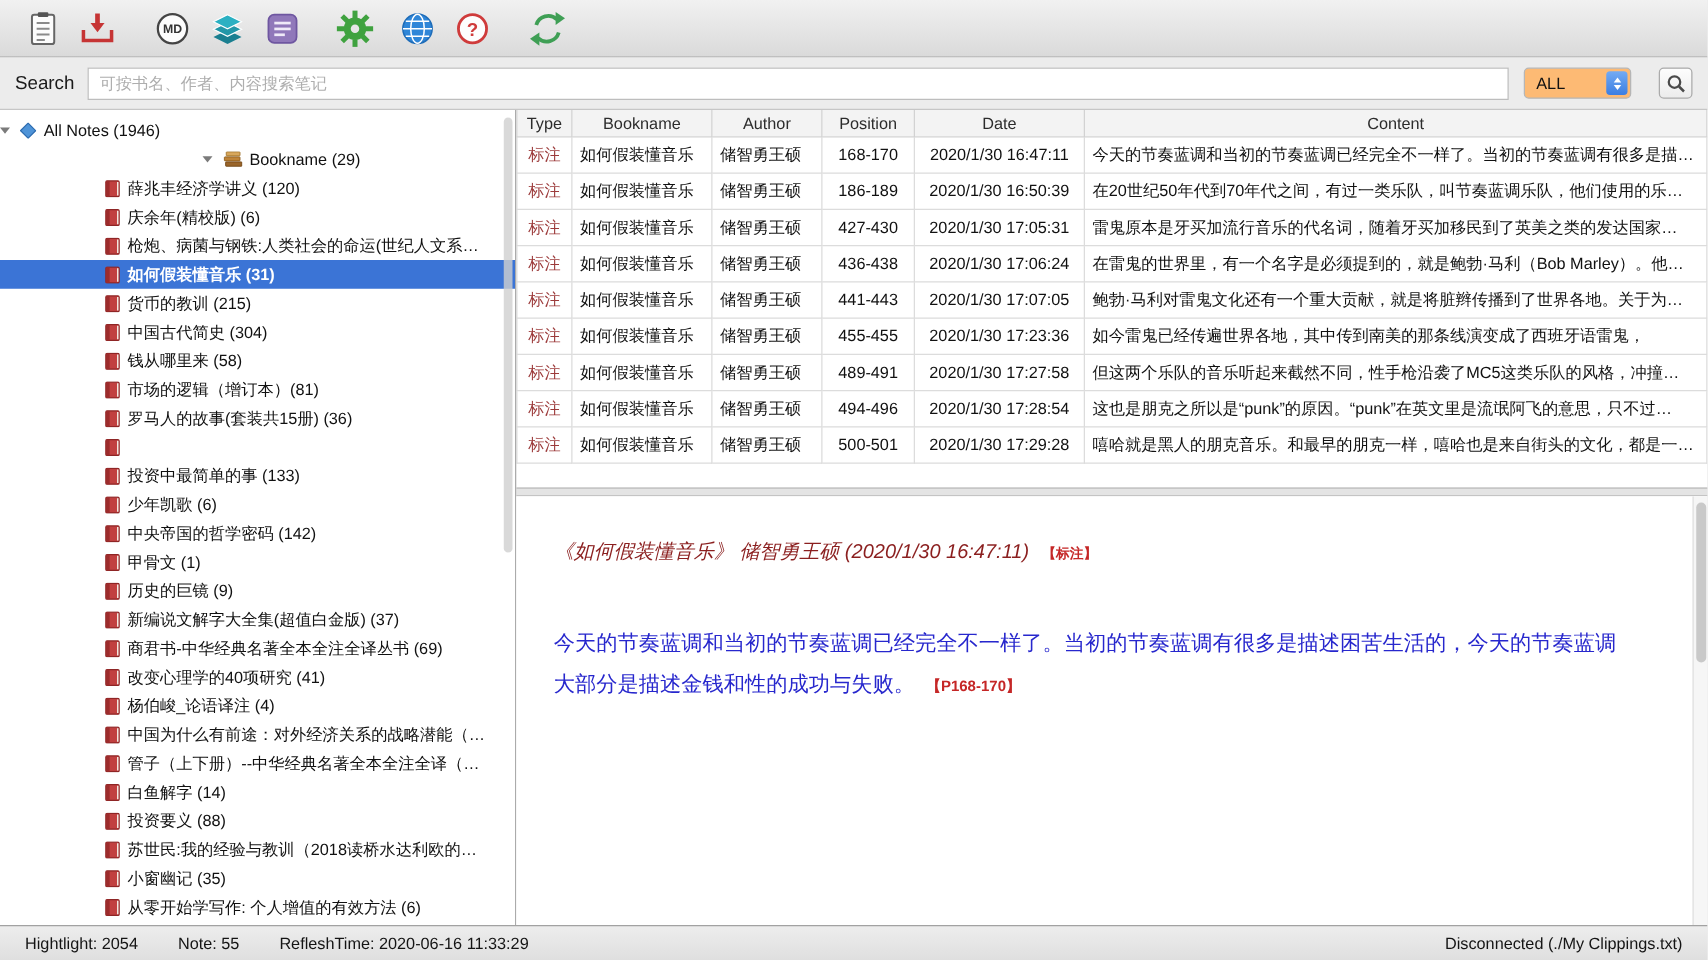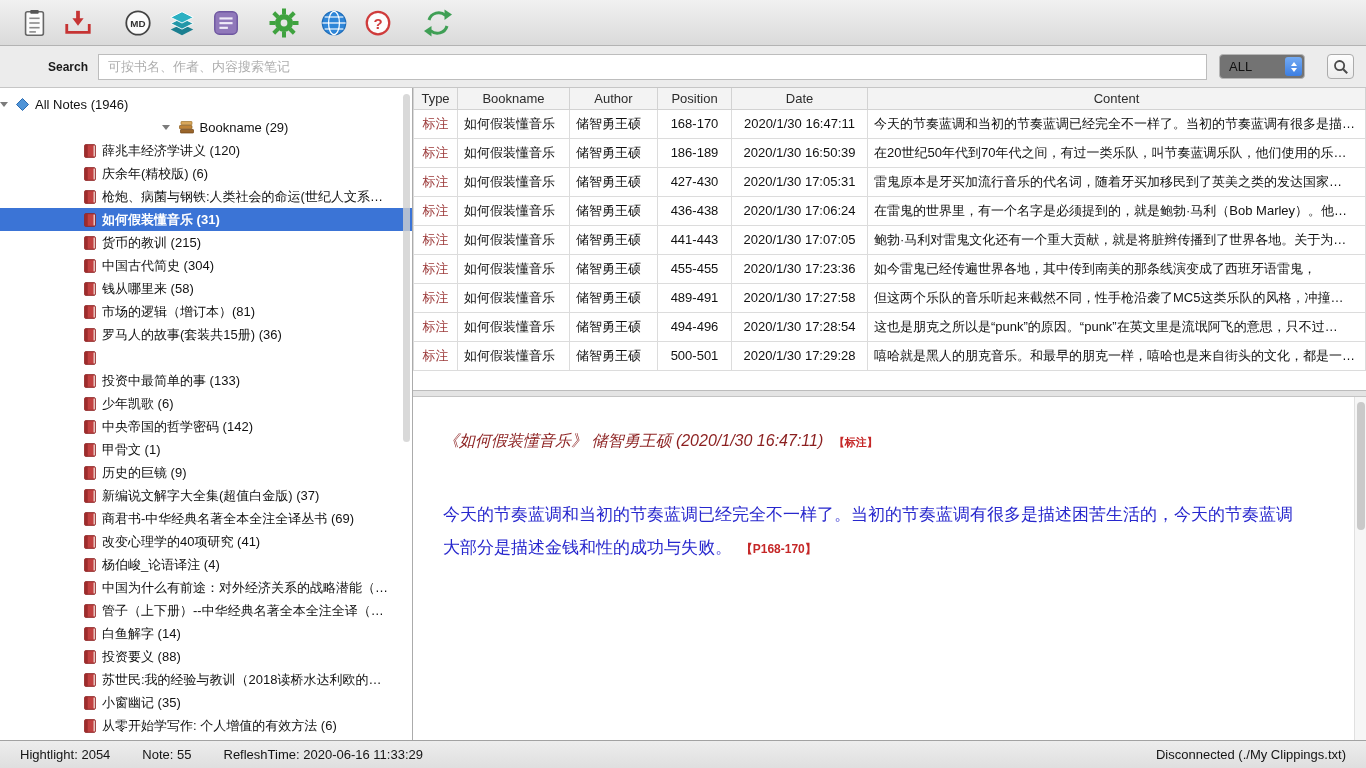--- a/index.html
+++ b/index.html
@@ -10,25 +10,25 @@
   
   .toolbar { height:46px; flex:0 0 46px; background:linear-gradient(#f1f1f1,#dadada);
              border-bottom:1px solid #b3b3b3; display:flex; align-items:center; padding:0 16px; }
   .tool-btn { width:36px; height:38px; display:flex; align-items:center; justify-content:center; cursor:default; }
   .tool-btn svg { display:block; }
   .sp18 { width:24px; } .sp20 { width:22px; } .sp14 { width:14px; } .g8 { width:8px; }
 
   
   .search-row { height:42px; flex:0 0 42px; display:flex; align-items:center; padding:0 12px;
                 background:#ececec; border-bottom:1px solid #c6c6c6; }
-  .search-label { font-size:12px; font-weight:700; color:#1a1a1a; margin-right:10px;margin-left:36px; }
+  .search-label { font-size:15px; font-weight:400; color:#1a1a1a; margin-right:10px; }
   .search-input { flex:1; height:26px; border:1px solid #bdbdbd; border-radius:0; background:#fff;
                   padding:0 9px; font-size:13px; font-family:inherit; color:#222; }
   .search-input::placeholder { color:#aeaeae; }
-  .filter-select { width:86px; height:25px; background:#737373; border:1px solid #b6b6b6; border-radius:4px;
+  .filter-select { width:86px; height:25px; background:#fdba74; border:1px solid #b6b6b6; border-radius:4px;
                    margin-left:12px; position:relative; display:flex; align-items:center; font-size:13px; }
   .filter-select .val { padding-left:9px; }
   .stepper { position:absolute; right:2px; top:2px; width:17px; height:19px; border-radius:3px;
              background:linear-gradient(#74abf3,#3c7ee2); display:flex; flex-direction:column;
              align-items:center; justify-content:center; gap:2px; }
   .stepper .up { width:0; height:0; border-left:3.5px solid transparent; border-right:3.5px solid transparent; border-bottom:4px solid #fff; }
   .stepper .dn { width:0; height:0; border-left:3.5px solid transparent; border-right:3.5px solid transparent; border-top:4px solid #fff; }
   .search-btn { width:27px; height:25px; margin-left:22px; background:linear-gradient(#fdfdfd,#ececec);
                 border:1px solid #ababab; border-radius:4px; display:flex; align-items:center; justify-content:center; }
 

